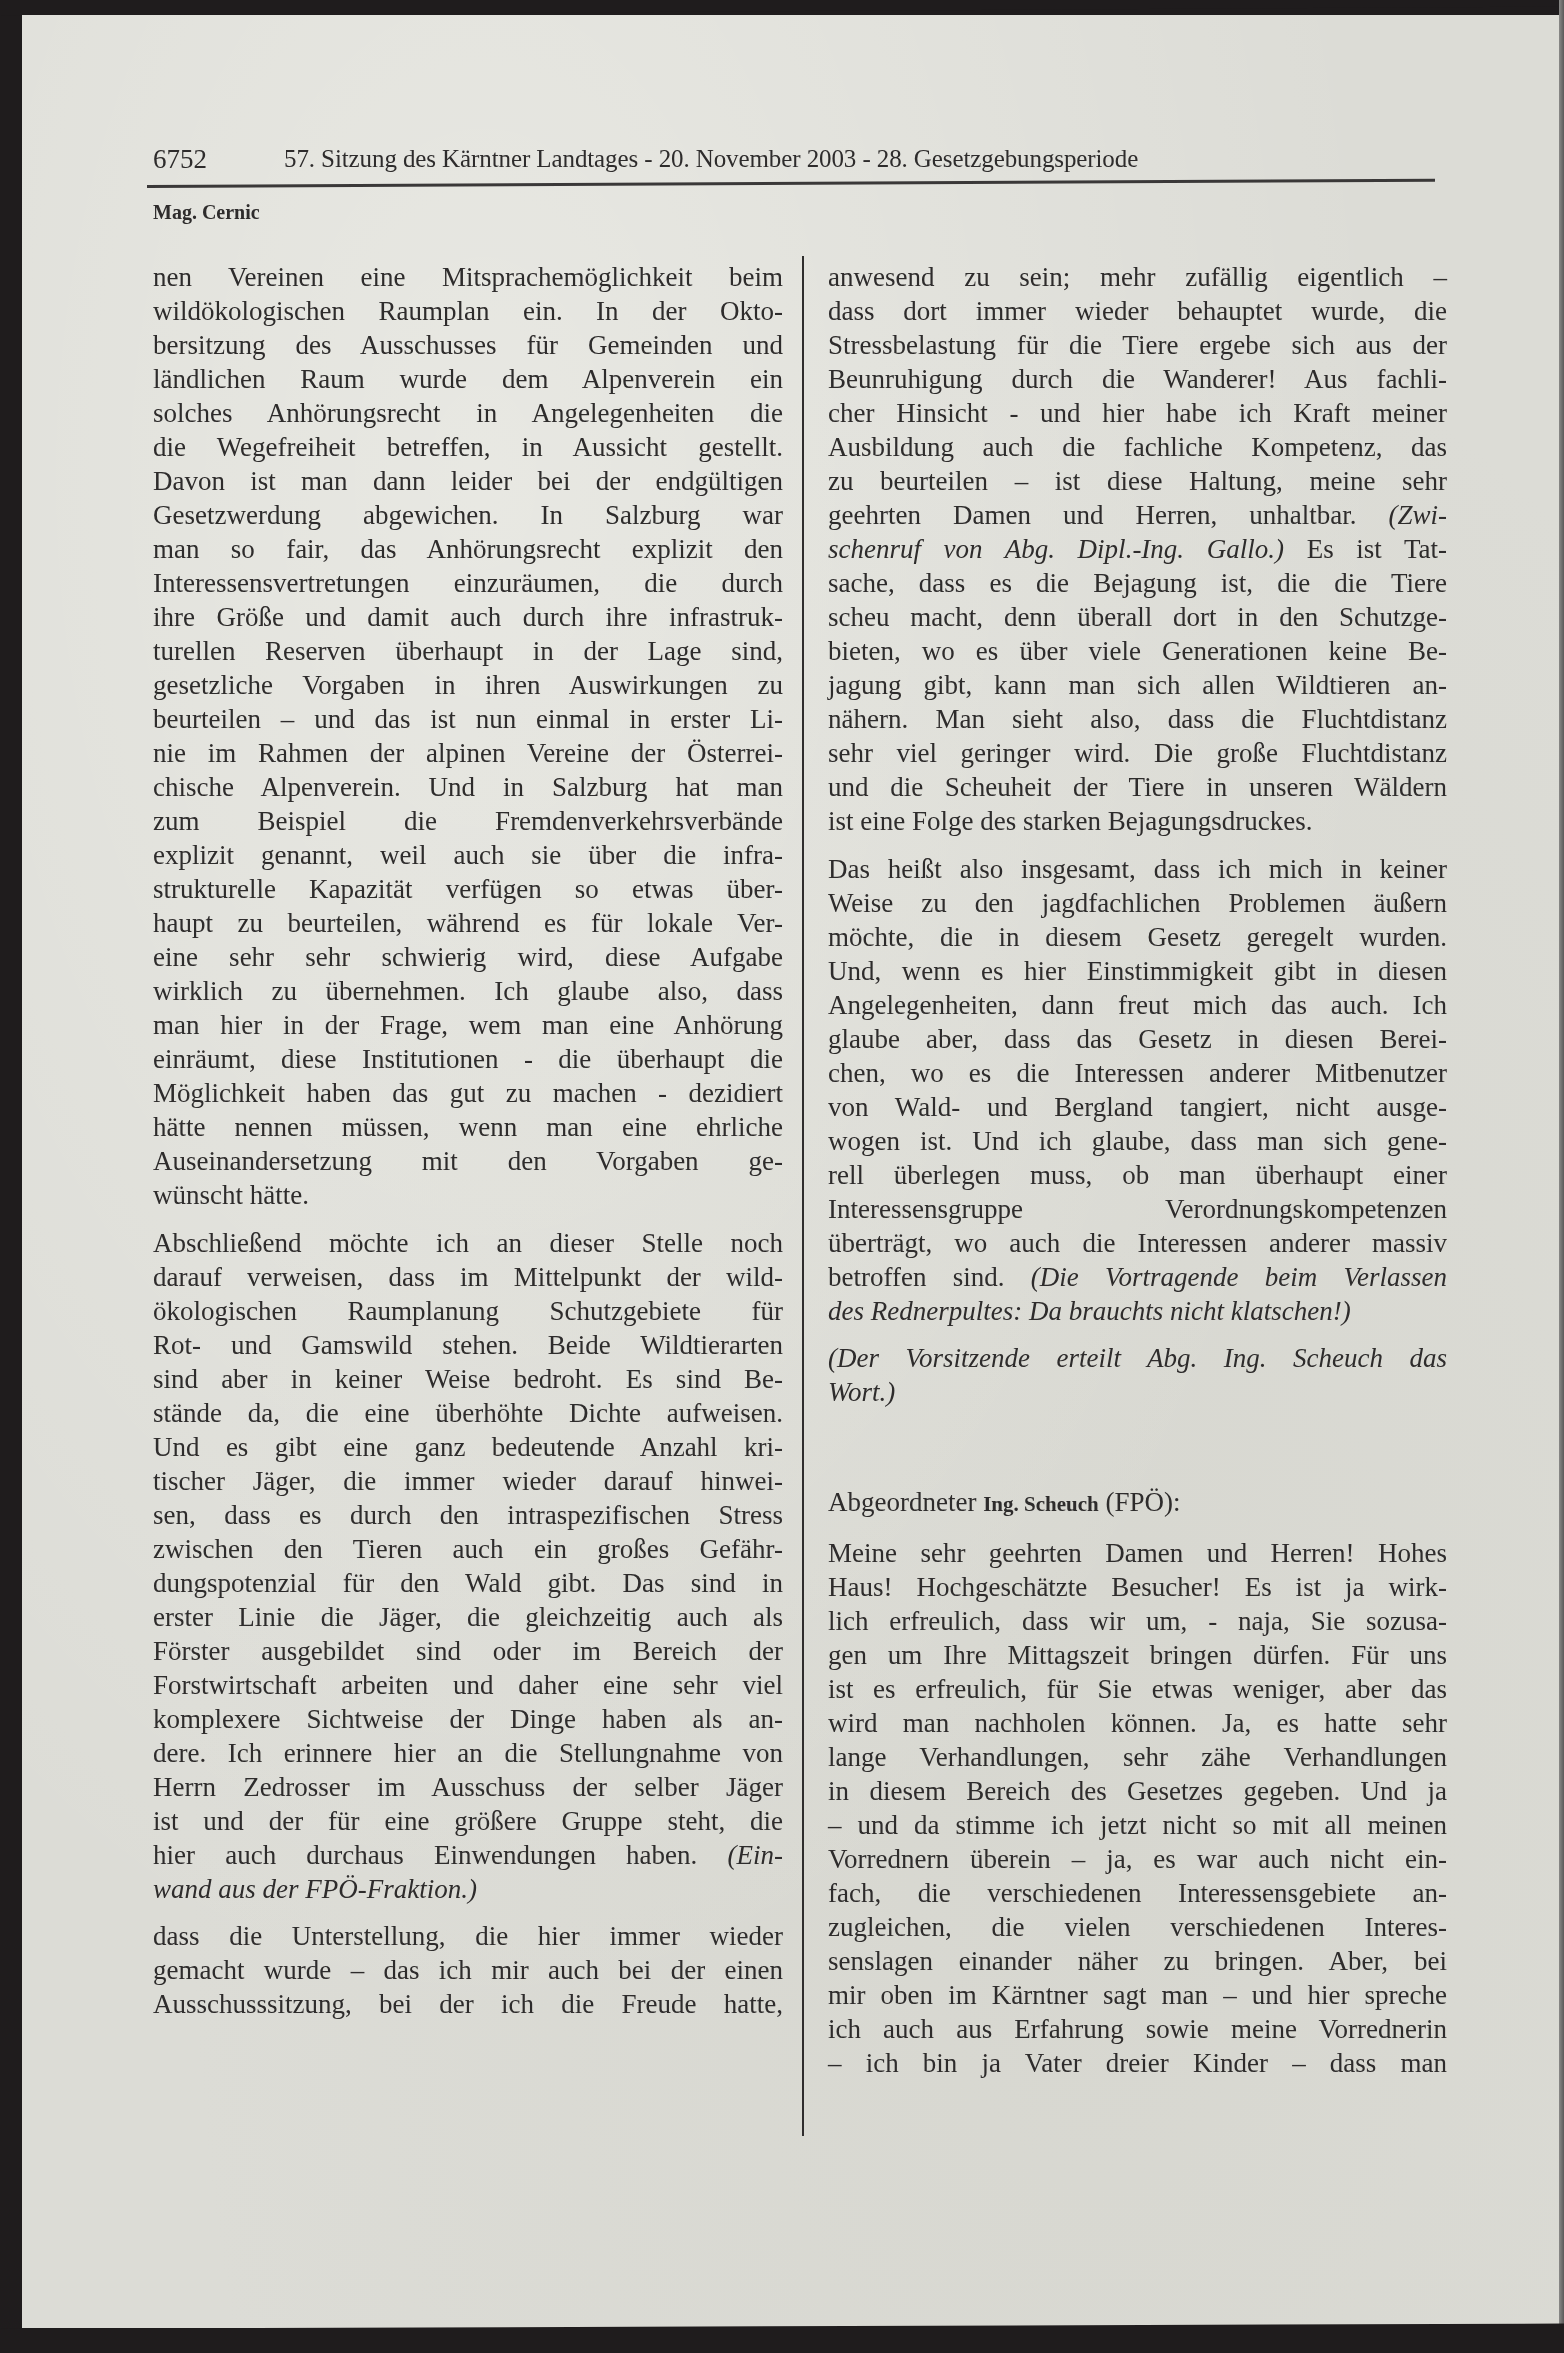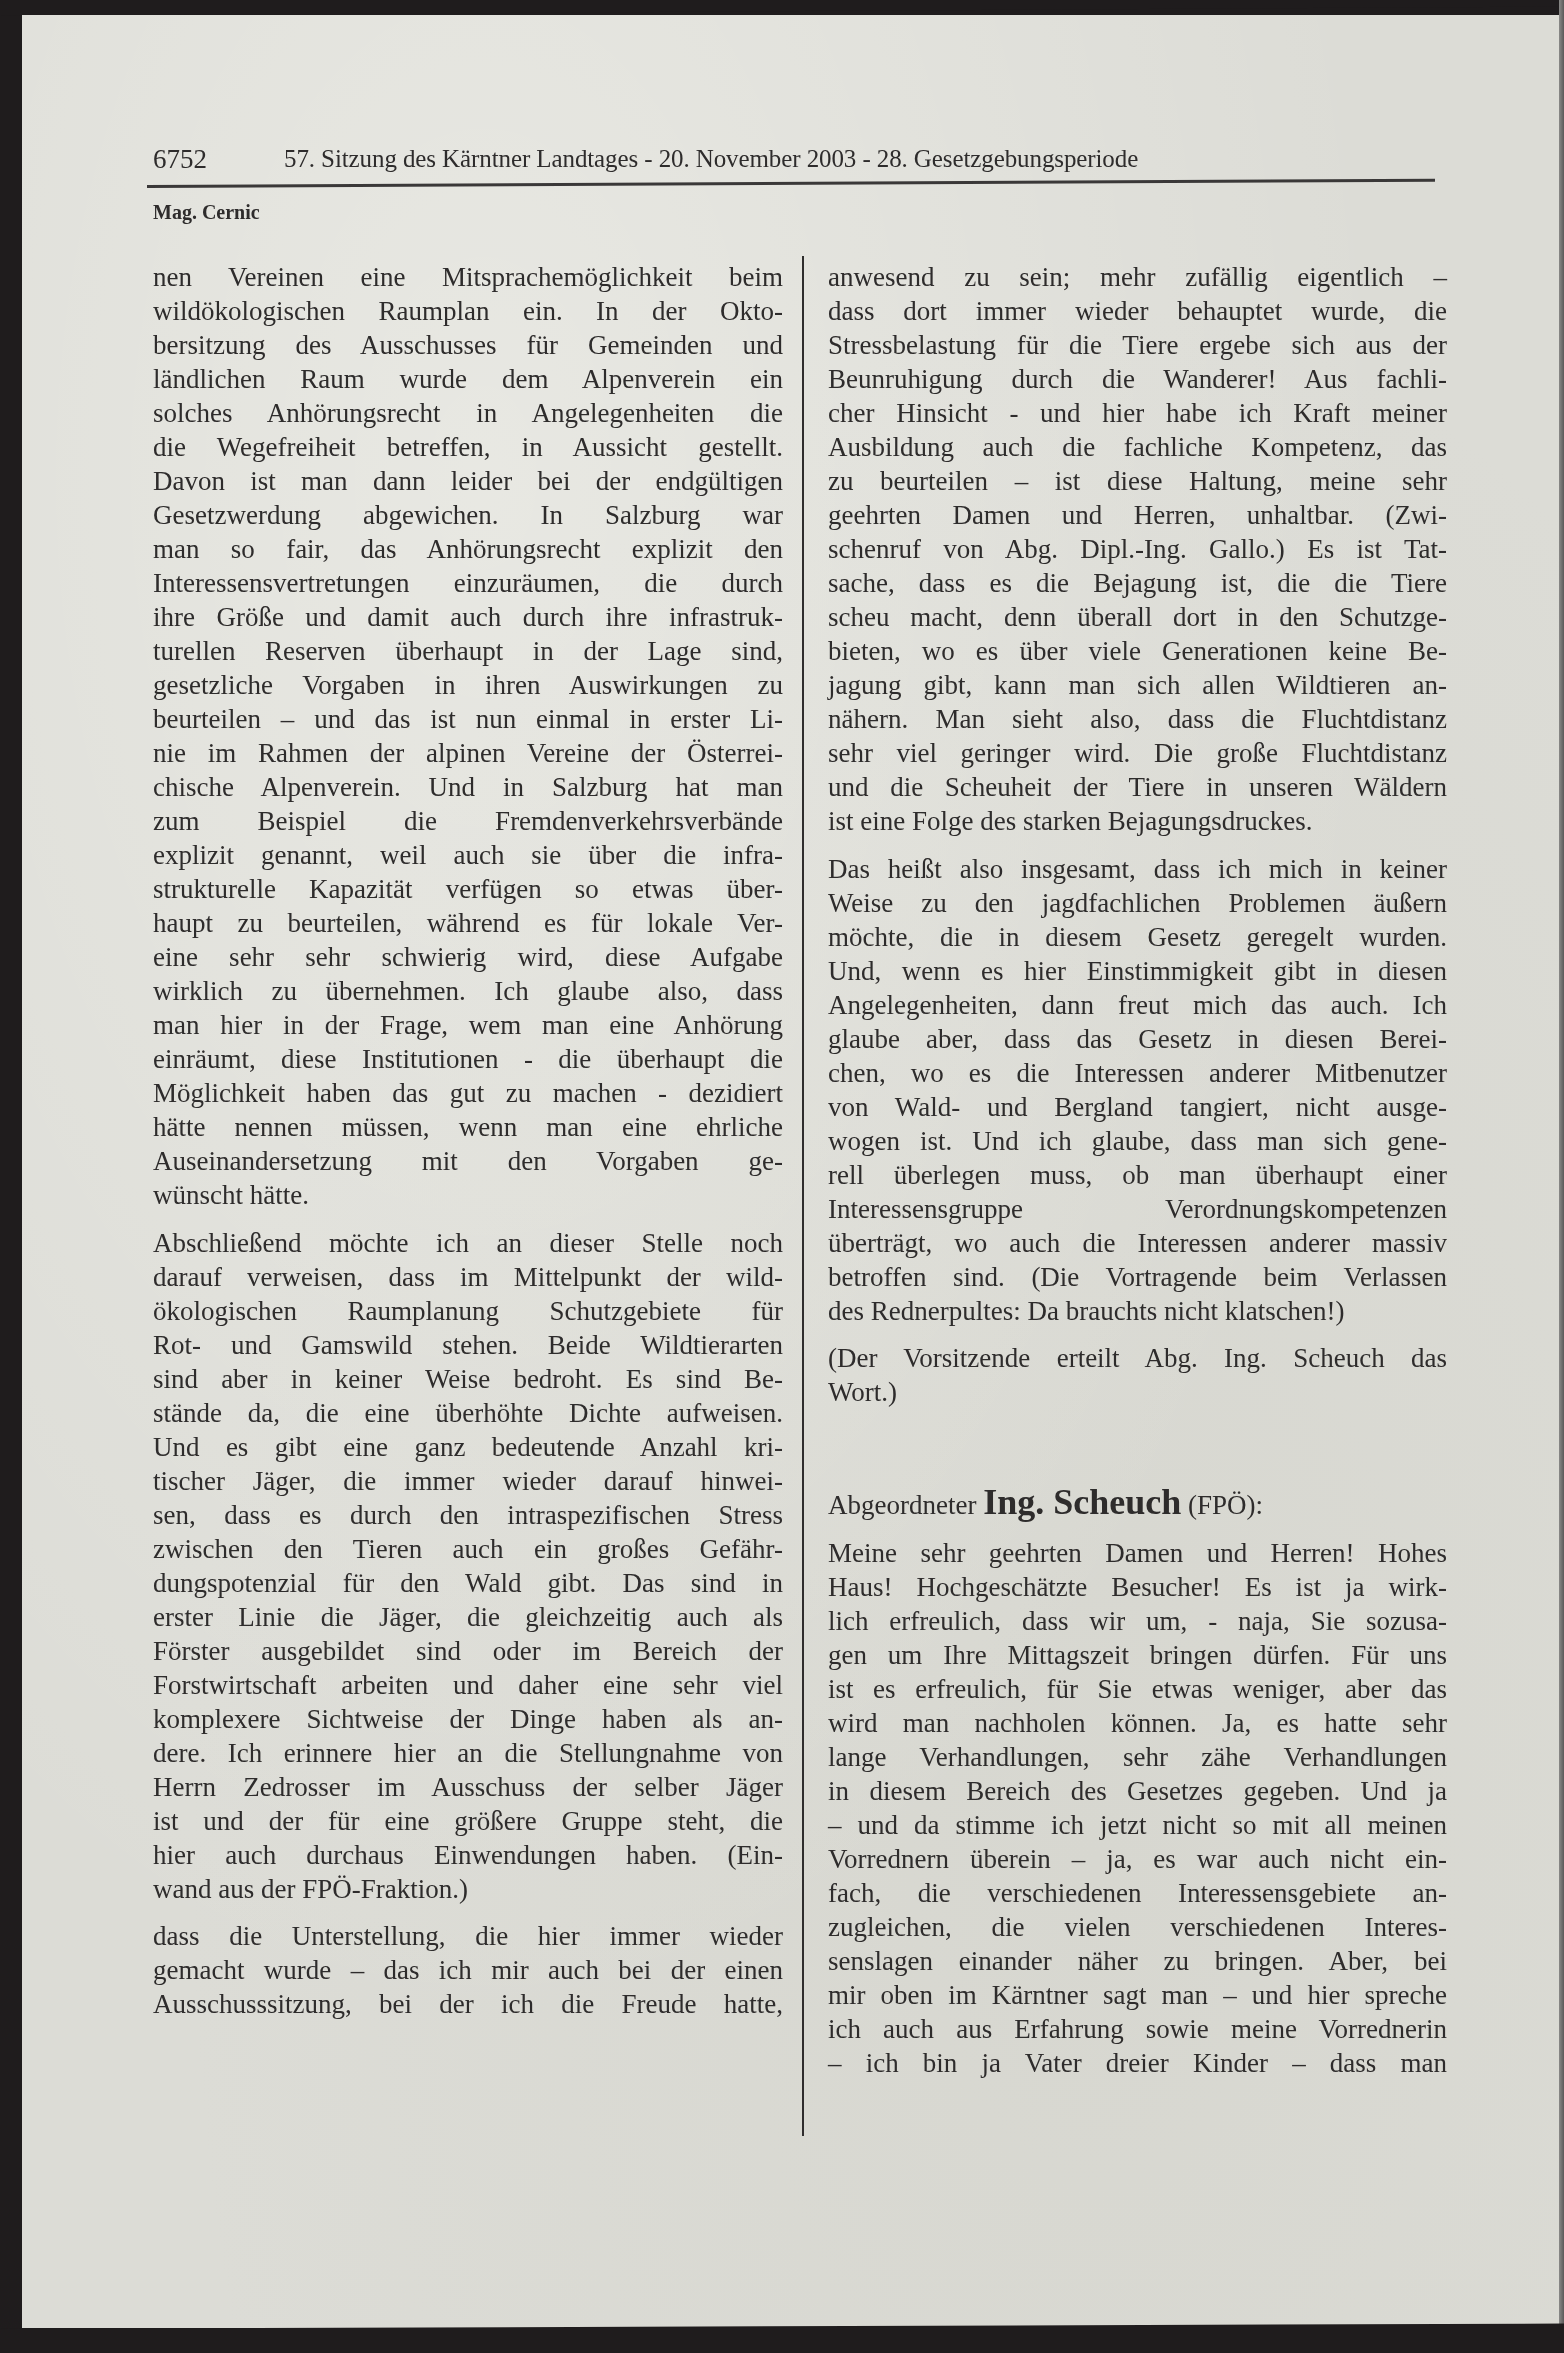--- a/index.html
+++ b/index.html
@@ -37,25 +37,25 @@
 
   .column { position: absolute; top: 260px; font-size: 27px; line-height: 34px; }
   .col-left { left: 153px; width: 630px; }
   .col-right { left: 828px; width: 619px; }
   .para { margin: 0 0 13.5px 0; }
   .line {
     display: block; white-space: nowrap; text-align: justify; text-align-last: justify;
     height: 34px; overflow: visible;
   }
   .line.last { text-align-last: left; }
-  .it { }
+  .it { font-style: italic; }
   .b { font-weight: bold; }
   .spacer { height: 62px; }
   .heading-line { display: block; height: 34px; margin-bottom: 17.6px; }
-  .heading-line .big-bold { font-size: 36px; }
+  .heading-line .big-bold { font-size: 21px; }
 </style>
 </head>
 <body>
 
 <div class="top-band"></div>
 <div class="page"></div>
 <div class="edge-right"></div>
 <div class="bottom-band"></div>
 
 <div class="abs page-number">6752</div>

